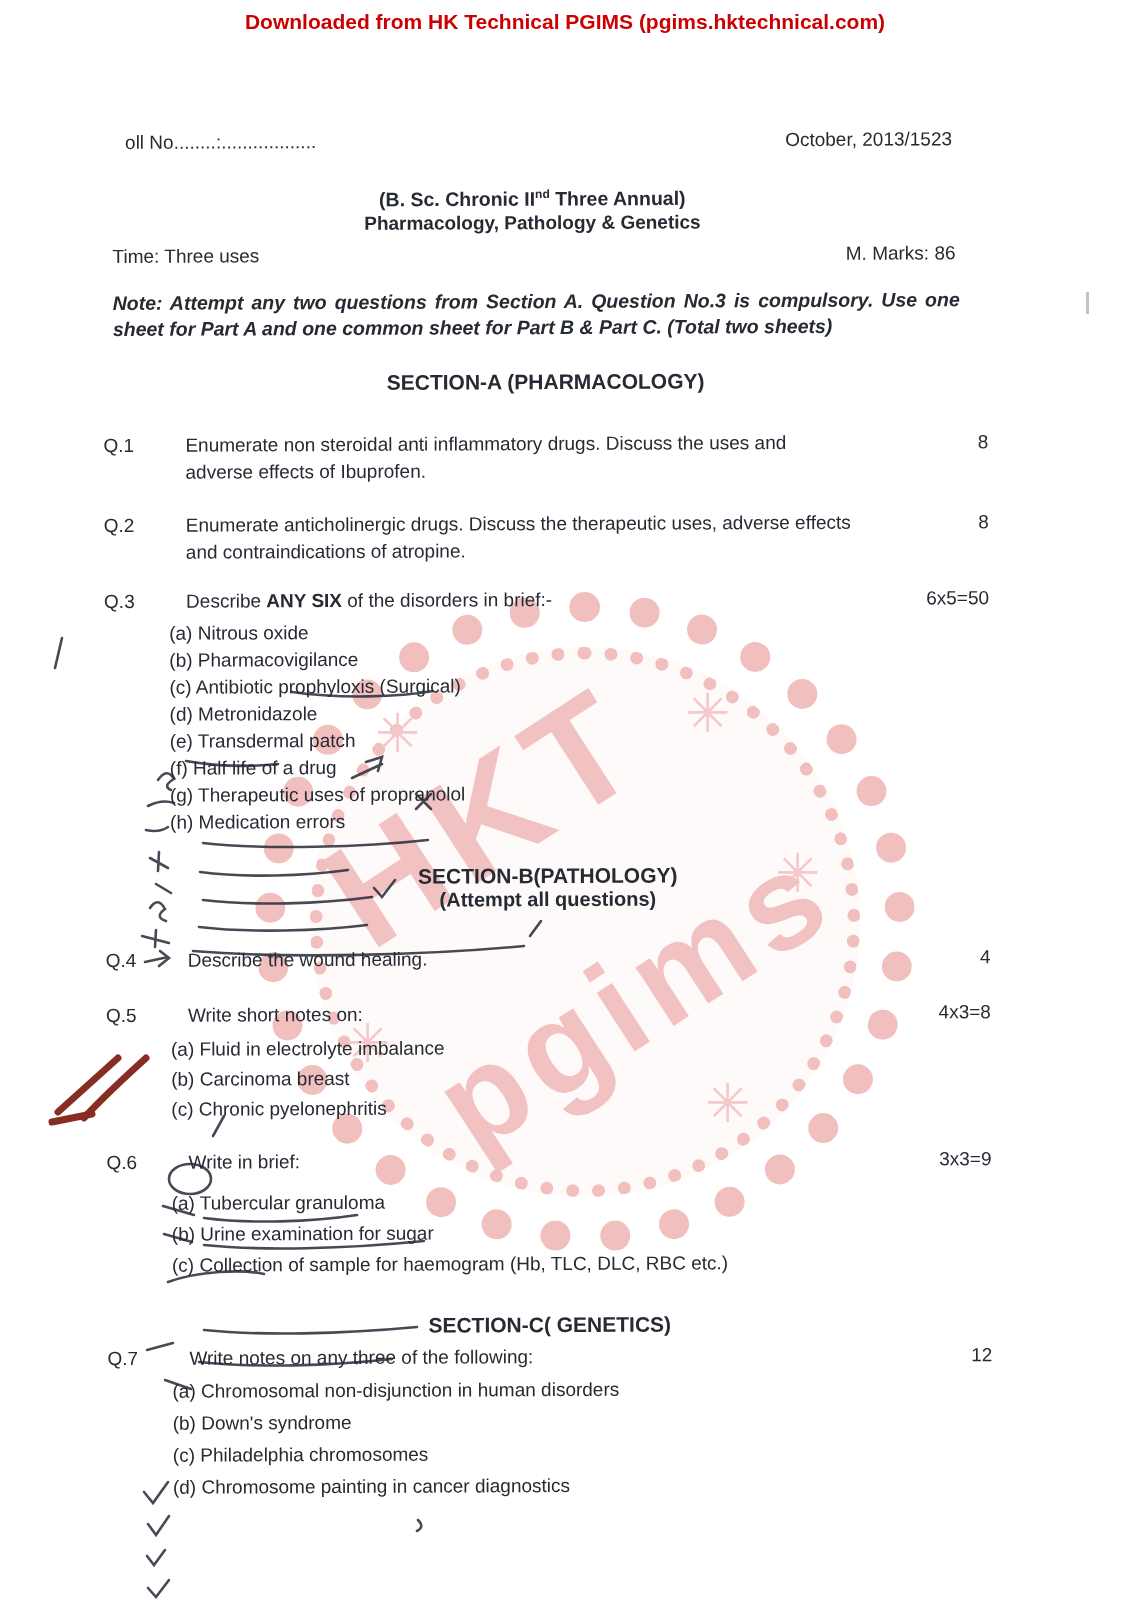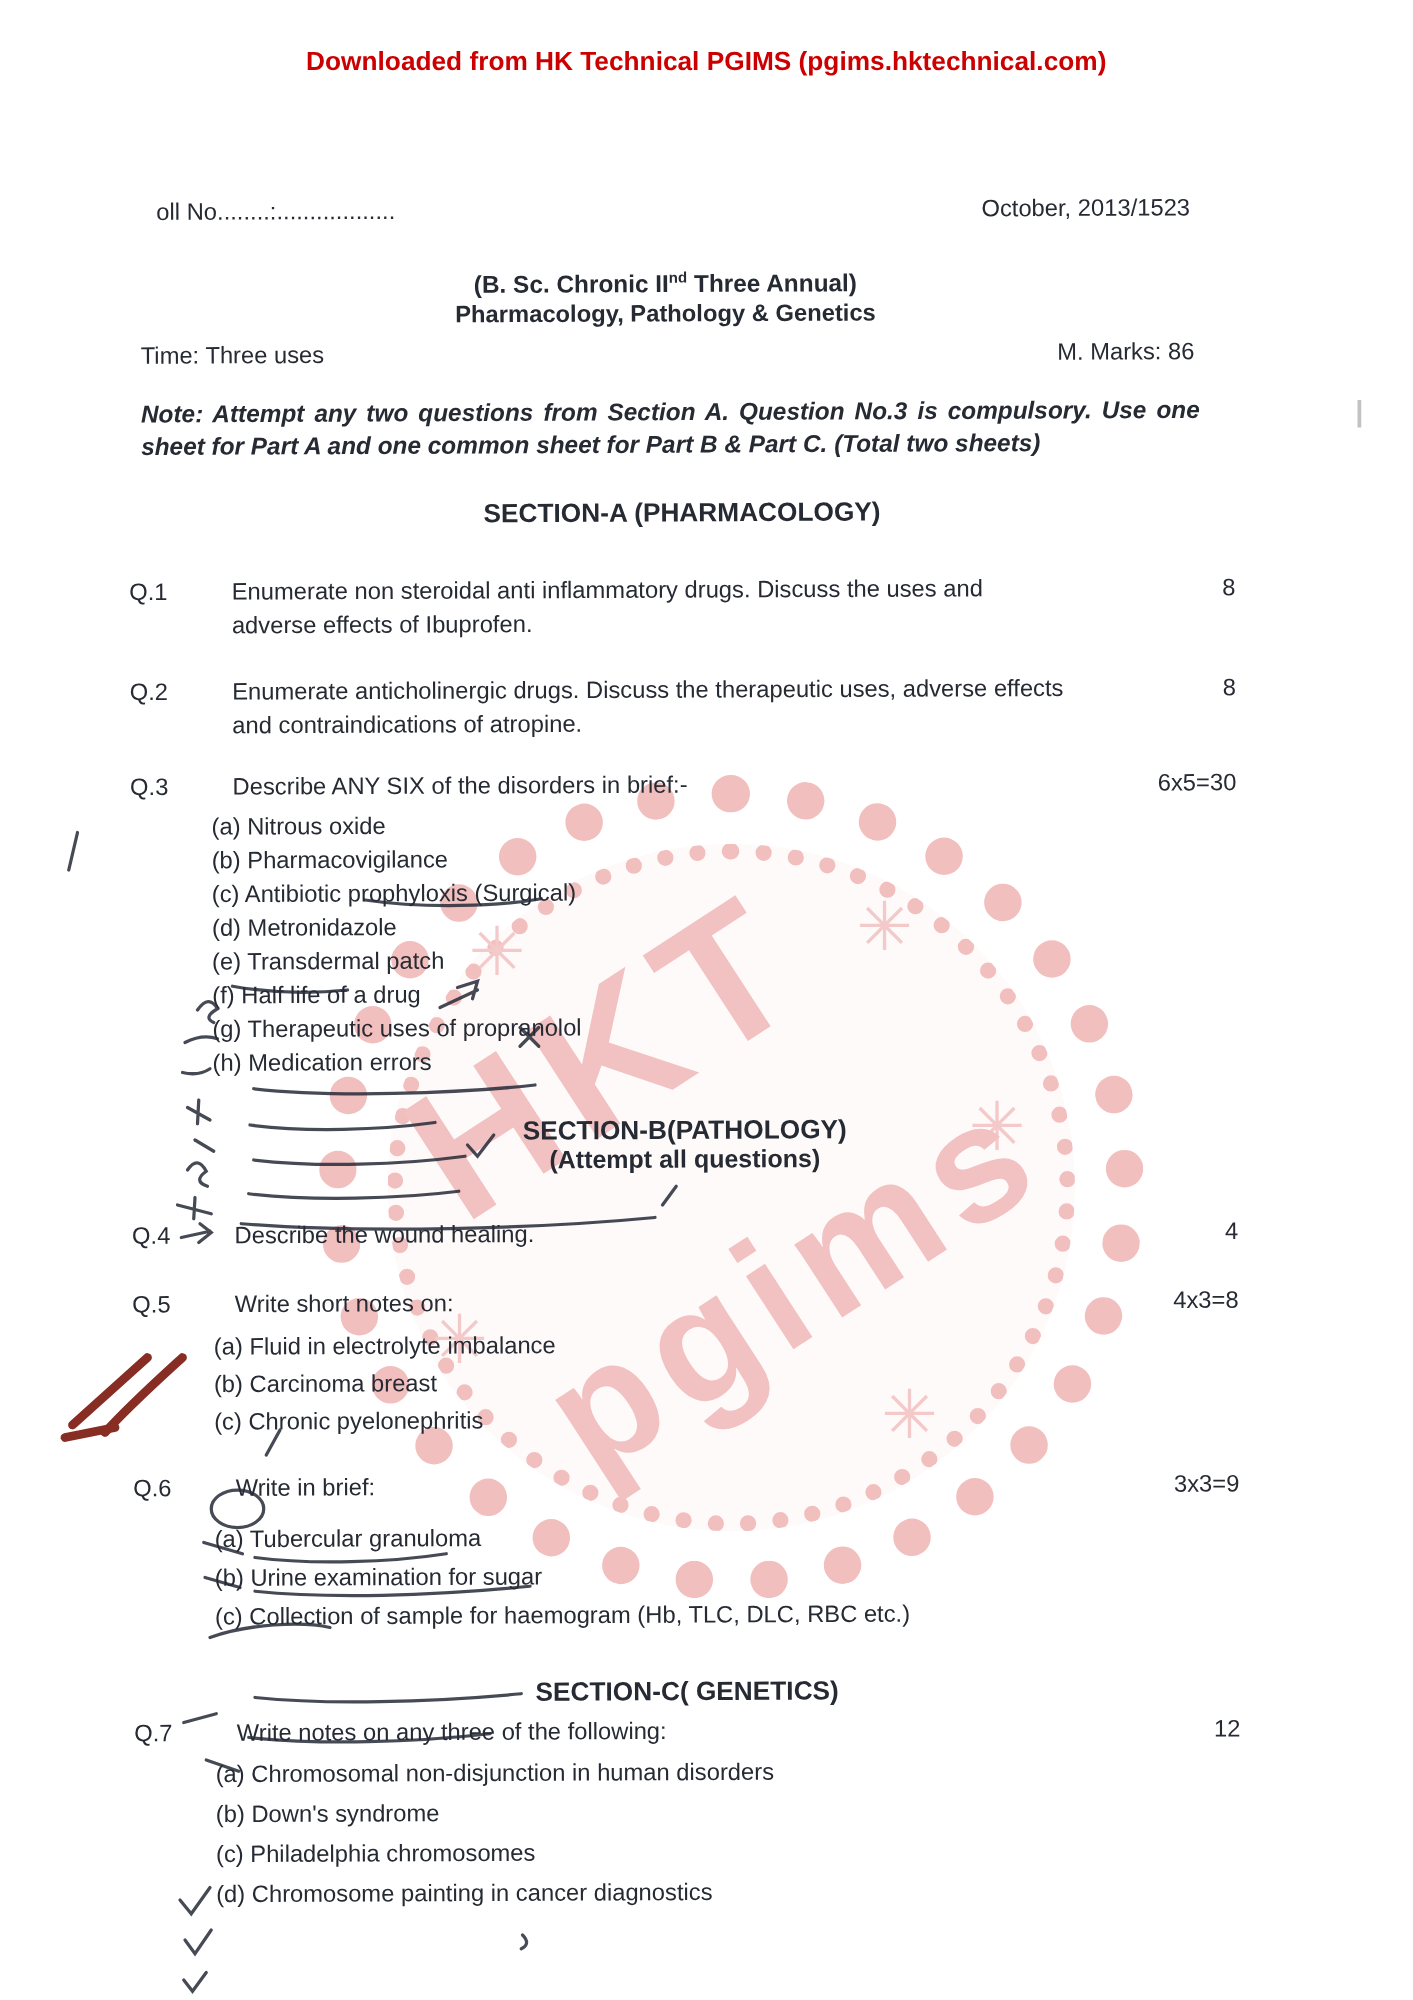--- a/index.html
+++ b/index.html
@@ -6,21 +6,21 @@
   html,body { width:1130px; height:1600px; }
   body {
     background:#ffffff;
     font-family:"Liberation Sans", sans-serif;
     color:#262a33;
     position:relative;
     overflow:hidden;
   }
   .notice {
     text-align:center;
-    padding-top:38px;
+    padding-top:10px;
     color:#cc0000;
     font-weight:bold;
     font-size:21px;
     position:relative;
     z-index:2;
   }
   .paper { position:relative; width:1130px; height:1540px; }
 
   
   .watermark {
@@ -52,21 +52,21 @@
   .note { margin:22px 168px 0 115px; font-weight:bold; font-style:italic;
           text-align:justify; line-height:26px; font-size:19.5px; }
   .sec-heading { margin-top:30px; padding:0 140px 0 105px; text-align:center;
                  font-weight:bold; font-size:21px; }
   .sec-sub { padding:0 140px 0 105px; text-align:center; font-weight:bold; font-size:20px; }
 
   .q { display:grid; grid-template-columns:82px 665px 138px;
        padding-left:105px; align-items:start; line-height:27px; }
   .q-label { }
   .q-marks { text-align:right; }
-  .emph { font-weight:normal; }
+  .emph { font-weight:bold; }
   .q1 { margin-top:36px; } .q2 { margin-top:26px; } .q3 { margin-top:22px; }
   .q4 { margin-top:34px; } .q5 { margin-top:28px; } .q6 { margin-top:24px; }
   .q7 { margin-top:6px; }
   .items { list-style:none; margin-left:170px; }
   .items-q3 { margin-top:5px; } .items-q3 li { line-height:27px; }
   .items-q5 { margin-top:6px; }  .items-q5 li { line-height:30px; }
   .items-q6 { margin-top:12px; } .items-q6 li { line-height:31px; }
   .items-q7 { margin-top:4px; }  .items-q7 li { line-height:32px; }
   .sec-b { margin-top:30px; } .sec-c { margin-top:34px; }
 
@@ -127,21 +127,21 @@
 
     <div class="q q2">
       <span class="q-label">Q.2</span>
       <span class="q-text">Enumerate anticholinergic drugs. Discuss the therapeutic uses, adverse effects and contraindications of atropine.</span>
       <span class="q-marks">8</span>
     </div>
 
     <div class="q q3">
       <span class="q-label">Q.3</span>
       <span class="q-text"><span>Describe </span><span class="emph">ANY SIX</span><span> of the disorders in brief:-</span></span>
-      <span class="q-marks">6x5=30</span>
+      <span class="q-marks">6x5=50</span>
     </div>
     <ul class="items items-q3">
       <li>(a) Nitrous oxide</li>
       <li>(b) Pharmacovigilance</li>
       <li>(c) Antibiotic prophyloxis (Surgical)</li>
       <li>(d) Metronidazole</li>
       <li>(e) Transdermal patch</li>
       <li>(f) Half life of a drug</li>
       <li>(g) Therapeutic uses of propranolol</li>
       <li>(h) Medication errors</li>

